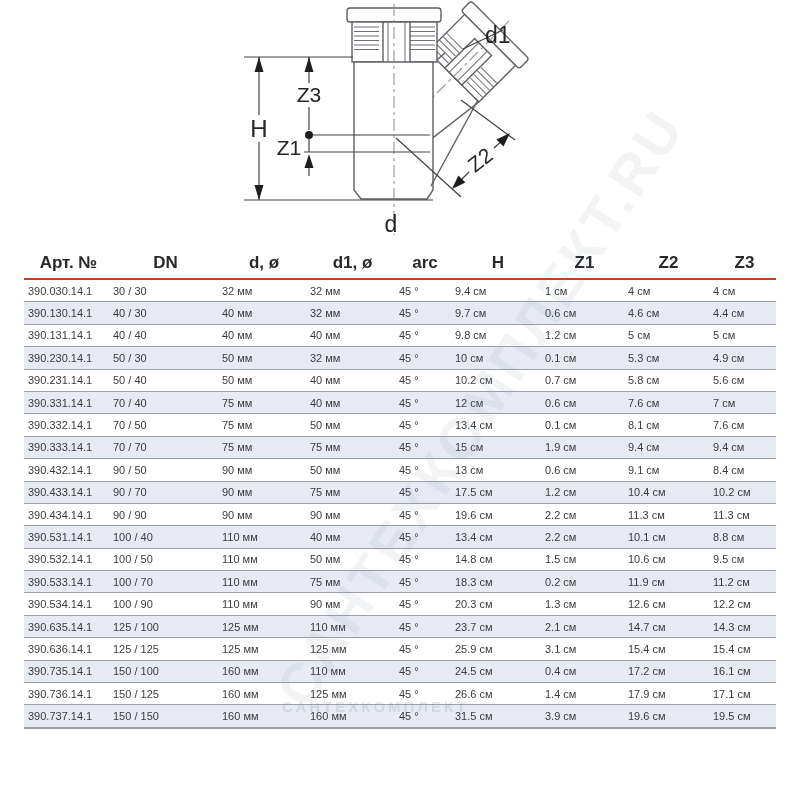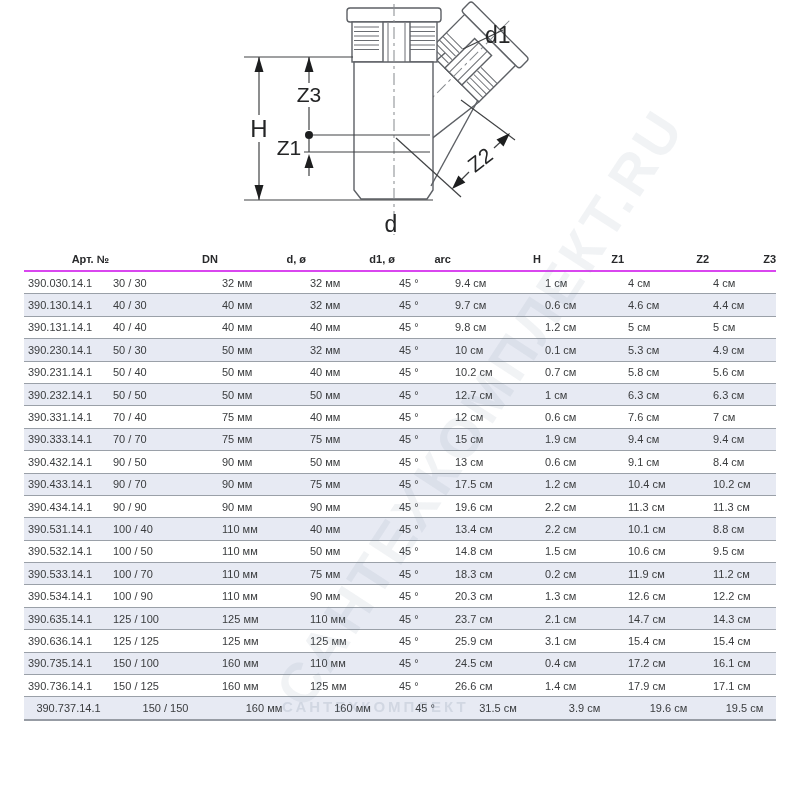--- a/index.html
+++ b/index.html
@@ -3,27 +3,27 @@
 <meta charset="utf-8">
 <style>
   html,body{margin:0;padding:0;background:#fff;}
   .page{position:relative;width:800px;height:800px;background:#ffffff;overflow:hidden;
         font-family:"Liberation Sans",sans-serif;}
   
   .diagram{position:absolute;left:0;top:0;width:800px;height:248px;}
   
   table.spec{position:absolute;left:24px;top:246px;width:752px;border-collapse:collapse;
              table-layout:fixed;}
-  table.spec th{text-align:right;font-size:11px;font-weight:bold;color:#28292b;
-                padding:7px 0 5px 4px;border-bottom:2px solid #d946ef;}
+  table.spec th{text-align:center;font-size:17px;font-weight:bold;color:#28292b;
+                padding:7px 0 5px 4px;border-bottom:2px solid #c2410c;}
   table.spec td{font-size:11px;color:#3a3c3e;padding:0 0 0 4px;height:21.4px;
                 border-top:1px solid #9aa0a8;white-space:nowrap;overflow:hidden;}
   table.spec tbody tr:first-child td{border-top:none;}
   table.spec tbody tr:nth-child(even) td{background:#e7eaf3;}
-  table.spec tbody tr:last-child td{border-bottom:2px solid #979ca4;text-align:center;}
+  table.spec tbody tr:last-child td{border-bottom:2px solid #979ca4;}
   
   .wm{position:absolute;pointer-events:none;font-weight:bold;white-space:nowrap;}
   .wm-diag{left:120px;top:375px;width:720px;text-align:center;font-size:56px;
            letter-spacing:4px;color:rgba(120,134,160,0.10);transform:rotate(-57deg);}
   .wm-horiz{left:282px;top:698px;font-size:15px;letter-spacing:3px;
             color:rgba(126,138,158,0.20);}
   
   .ln   {stroke:#5d6065;stroke-width:1.4;fill:none;}
   .lnw  {stroke:#5d6065;stroke-width:1.4;fill:#ffffff;}
   .thin {stroke:#6a6d72;stroke-width:1;fill:none;}
@@ -199,42 +199,42 @@
           <td>50 / 40</td>
           <td>50 мм</td>
           <td>40 мм</td>
           <td>45 °</td>
           <td>10.2 см</td>
           <td>0.7 см</td>
           <td>5.8 см</td>
           <td>5.6 см</td>
         </tr>
         <tr>
-          <td>390.232.14.1</td>
-          <td>50 / 50</td>
-          <td>50 мм</td>
-          <td>50 мм</td>
-          <td>45 °</td>
-          <td>12.7 см</td>
-          <td>1 см</td>
-          <td>6.3 см</td>
-          <td>6.3 см</td>
-        </tr>
-        <tr>
           <td>390.331.14.1</td>
           <td>70 / 40</td>
           <td>75 мм</td>
           <td>40 мм</td>
           <td>45 °</td>
           <td>12 см</td>
           <td>0.6 см</td>
           <td>7.6 см</td>
           <td>7 см</td>
         </tr>
         <tr>
+          <td>390.332.14.1</td>
+          <td>70 / 50</td>
+          <td>75 мм</td>
+          <td>50 мм</td>
+          <td>45 °</td>
+          <td>13.4 см</td>
+          <td>0.1 см</td>
+          <td>8.1 см</td>
+          <td>7.6 см</td>
+        </tr>
+        <tr>
           <td>390.333.14.1</td>
           <td>70 / 70</td>
           <td>75 мм</td>
           <td>75 мм</td>
           <td>45 °</td>
           <td>15 см</td>
           <td>1.9 см</td>
           <td>9.4 см</td>
           <td>9.4 см</td>
         </tr>

